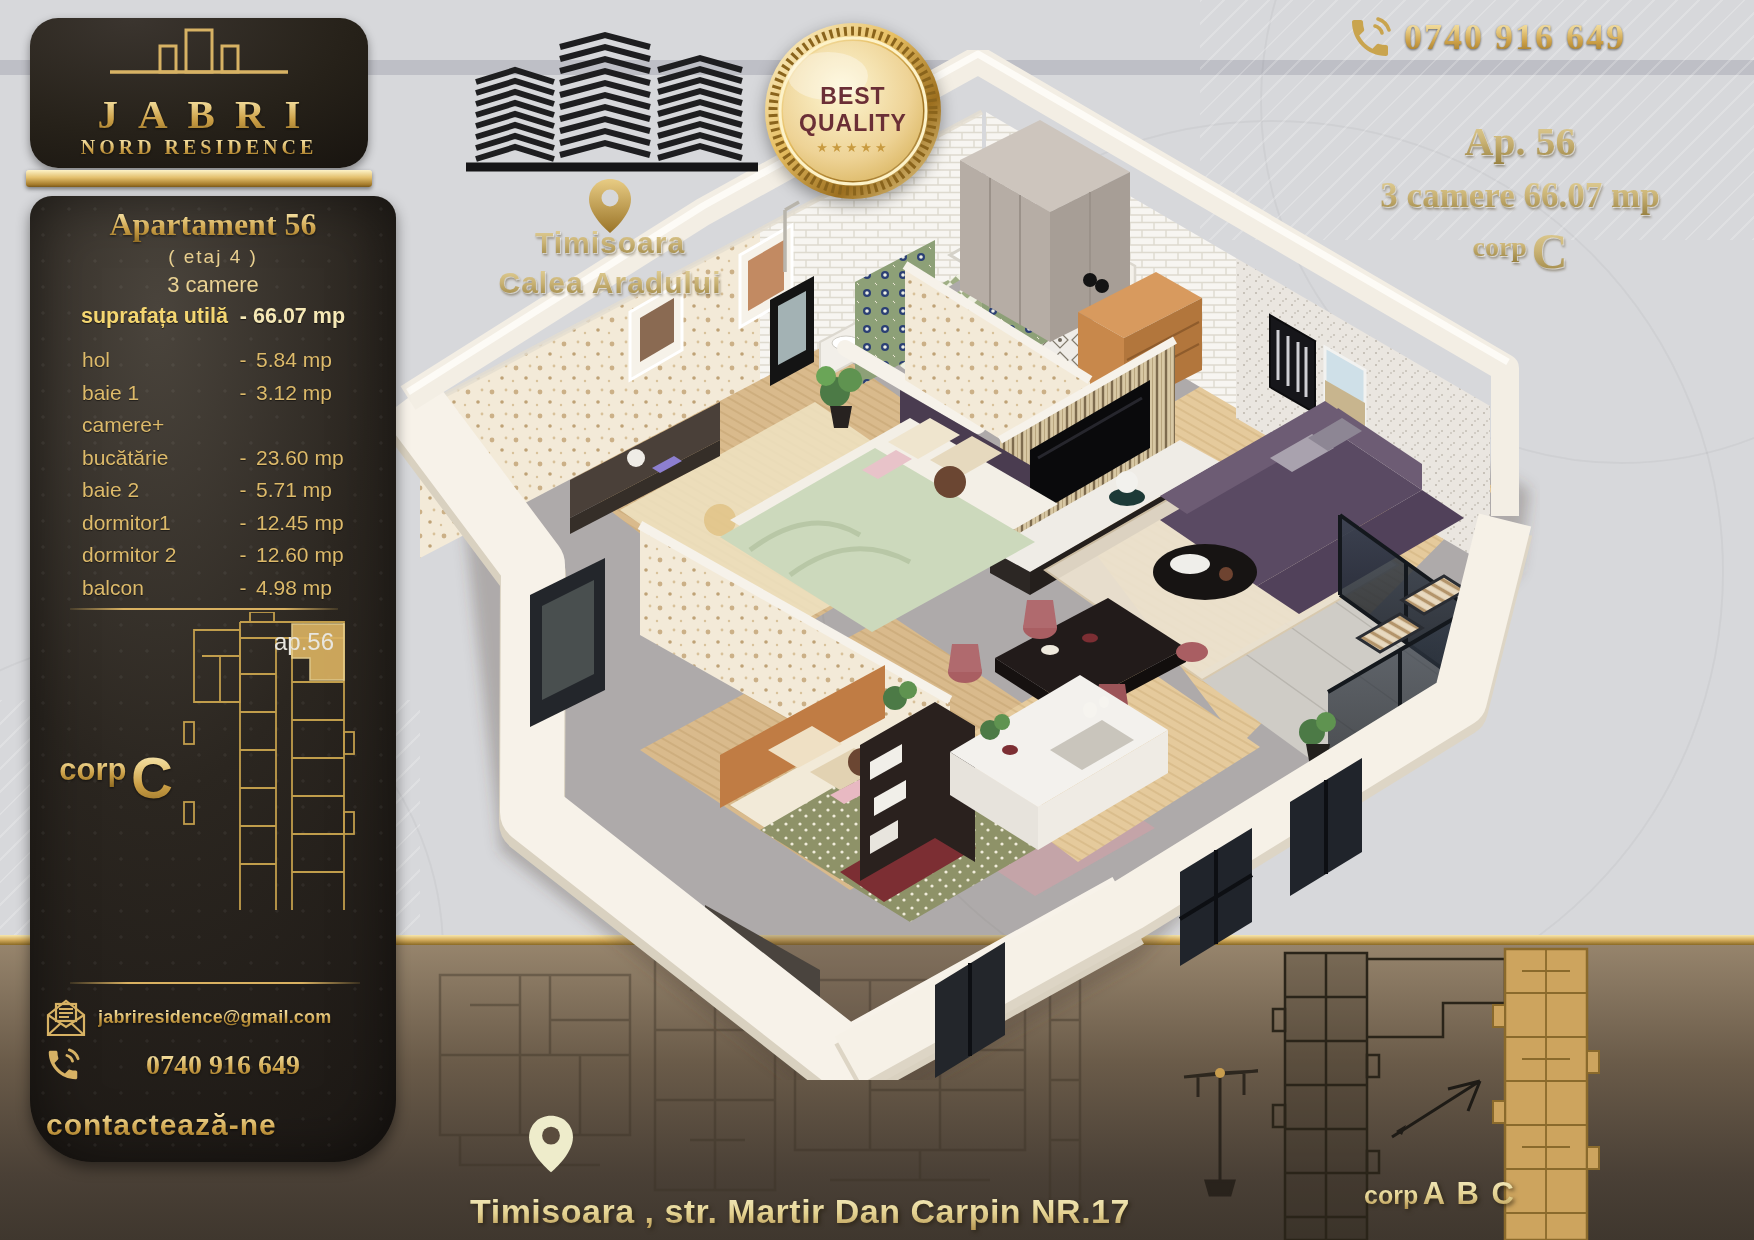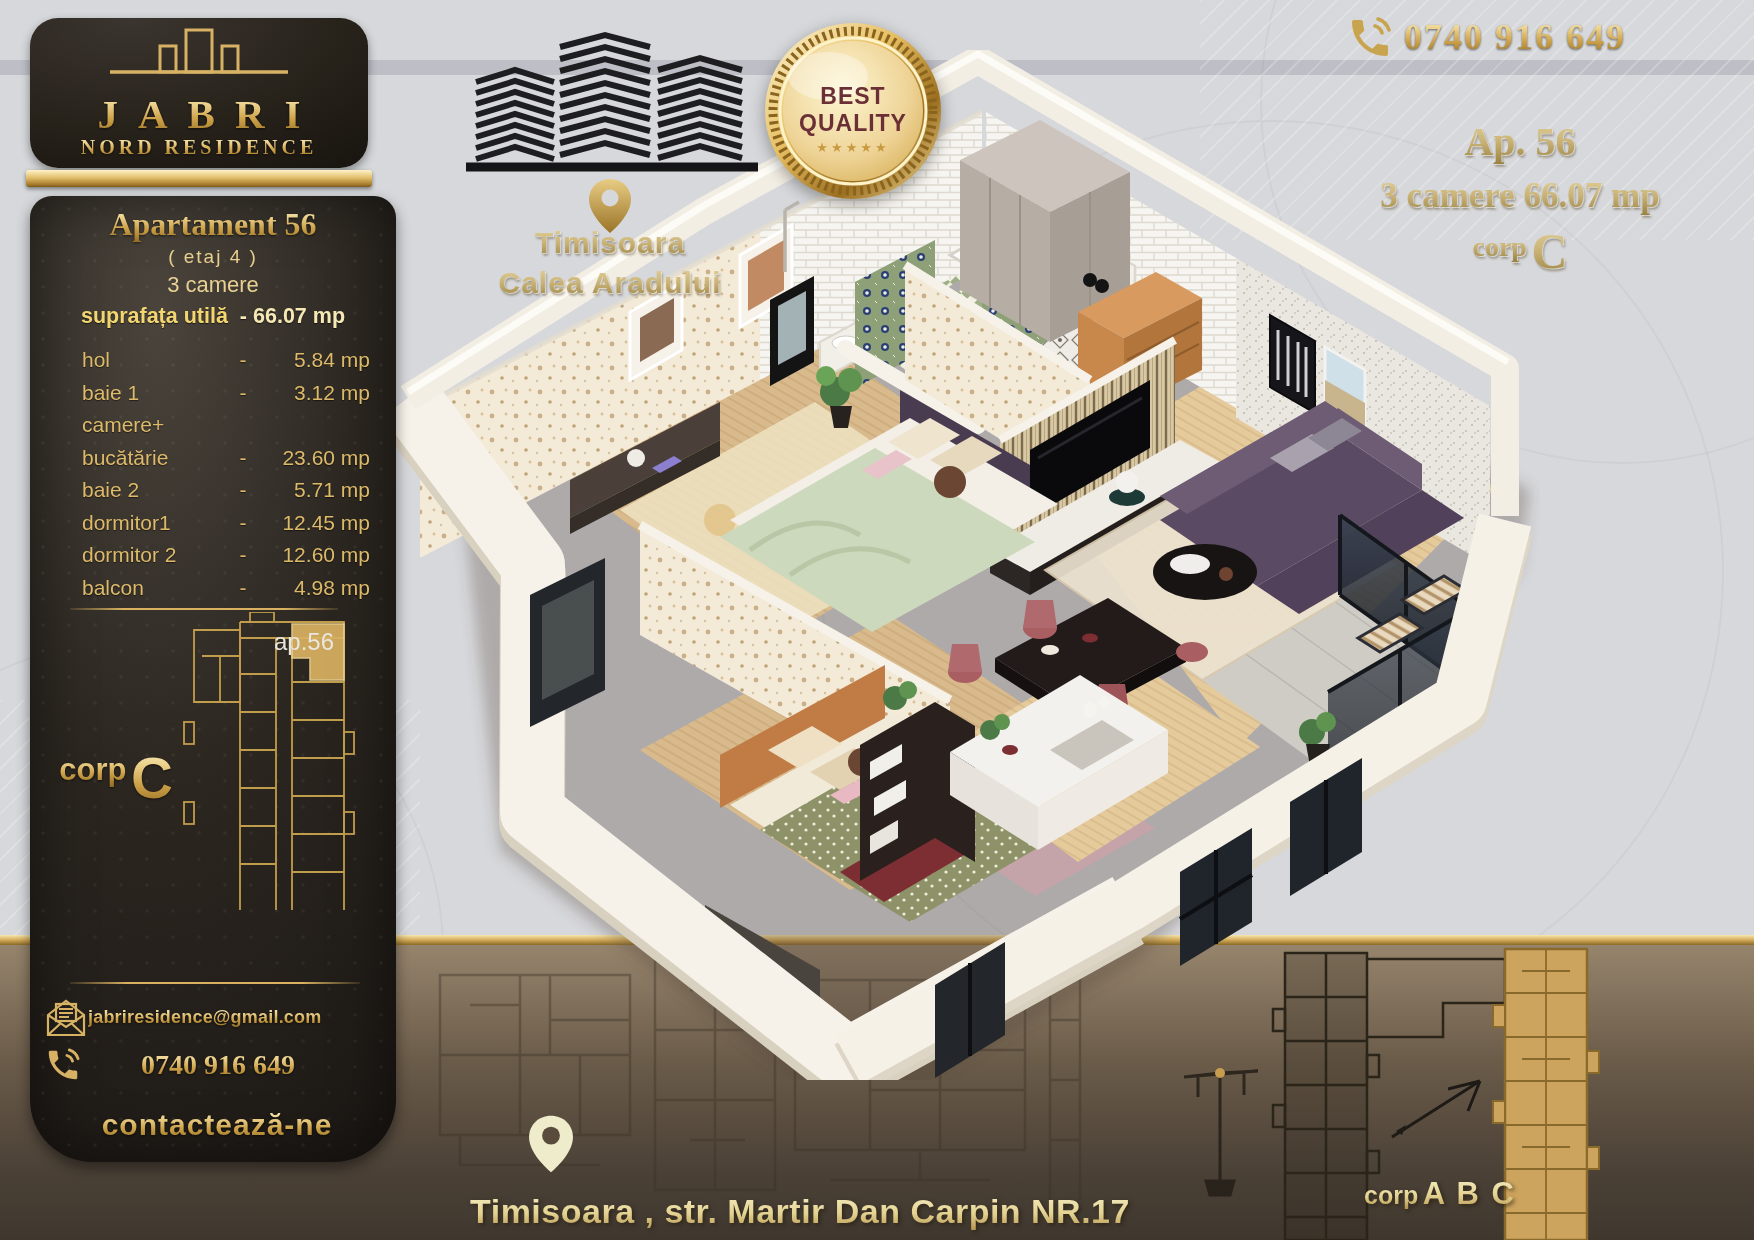--- a/index.html
+++ b/index.html
@@ -46,29 +46,29 @@
   .mc-etaj{position:absolute;top:50px;left:0;width:100%;text-align:center;font-size:19px;color:#e8cf8f;letter-spacing:2px;}
   .mc-camere{position:absolute;top:76px;left:0;width:100%;text-align:center;font-size:22px;color:#e9d193;}
   .mc-area{position:absolute;top:108px;left:0;width:100%;text-align:center;font-size:21.5px;font-weight:700;color:#f4d671;
     text-shadow:0 1px 1px rgba(0,0,0,.6);}
   .mc-area .val{color:#f6e9b6;}
   .room-table{position:absolute;top:148px;left:52px;right:26px;}
   .room-row{display:flex;height:32.5px;align-items:center;font-size:21px;color:#ddba6a;
     text-shadow:0 1px 1px rgba(0,0,0,.5);}
   .room-row .lbl{width:148px;}
   .room-row .dash{width:26px;text-align:center;}
-  .room-row .val{flex:1;text-align:right;}
+  .room-row .val{flex:1;}
   .gold-hr{position:absolute;height:2px;background:linear-gradient(90deg,rgba(201,164,78,.15),#d9b161 20%,#d9b161 80%,rgba(201,164,78,.15));}
   .corp-block{position:absolute;left:6px;top:548px;width:160px;text-align:center;}
   .corp-block .p1{font-size:31px;font-weight:700;vertical-align:18px;}
   .corp-block .p2{font-size:58px;font-weight:700;}
-  .contact-row{position:absolute;left:14px;right:14px;display:flex;align-items:center;}
+  .contact-row{position:absolute;left:14px;right:14px;display:flex;align-items:center;gap:10px;}
   .email-txt{font-size:18px;font-weight:700;letter-spacing:.2px;}
   .phone-txt{flex:1;text-align:center;font-size:28px;font-weight:700;margin-right:28px;}
-  .cta-txt{position:absolute;top:912px;left:4px;width:100%;text-align:center;font-size:30px;font-weight:700;letter-spacing:1px;}
+  .cta-txt{position:absolute;top:912px;left:16px;width:100%;font-size:30px;font-weight:700;letter-spacing:1px;}
   
   .skyline{position:absolute;left:462px;top:22px;}
   .pin1{position:absolute;left:588px;top:178px;}
   .loc1{position:absolute;left:440px;top:226px;width:340px;text-align:center;font-size:30px;font-weight:700;letter-spacing:1px;}
   .loc2{position:absolute;left:420px;top:266px;width:380px;text-align:center;font-size:30px;font-weight:700;letter-spacing:1px;}
   .badge{position:absolute;left:762px;top:20px;filter:drop-shadow(0 5px 8px rgba(0,0,0,.35));}
   
   .tr-phone-ico{position:absolute;left:1346px;top:14px;}
   .tr-phone{position:absolute;left:1404px;top:16px;font-size:36px;font-weight:700;letter-spacing:2px;}
   .tr-ap{position:absolute;left:1320px;top:118px;width:400px;text-align:center;font-size:40px;font-weight:700;}

